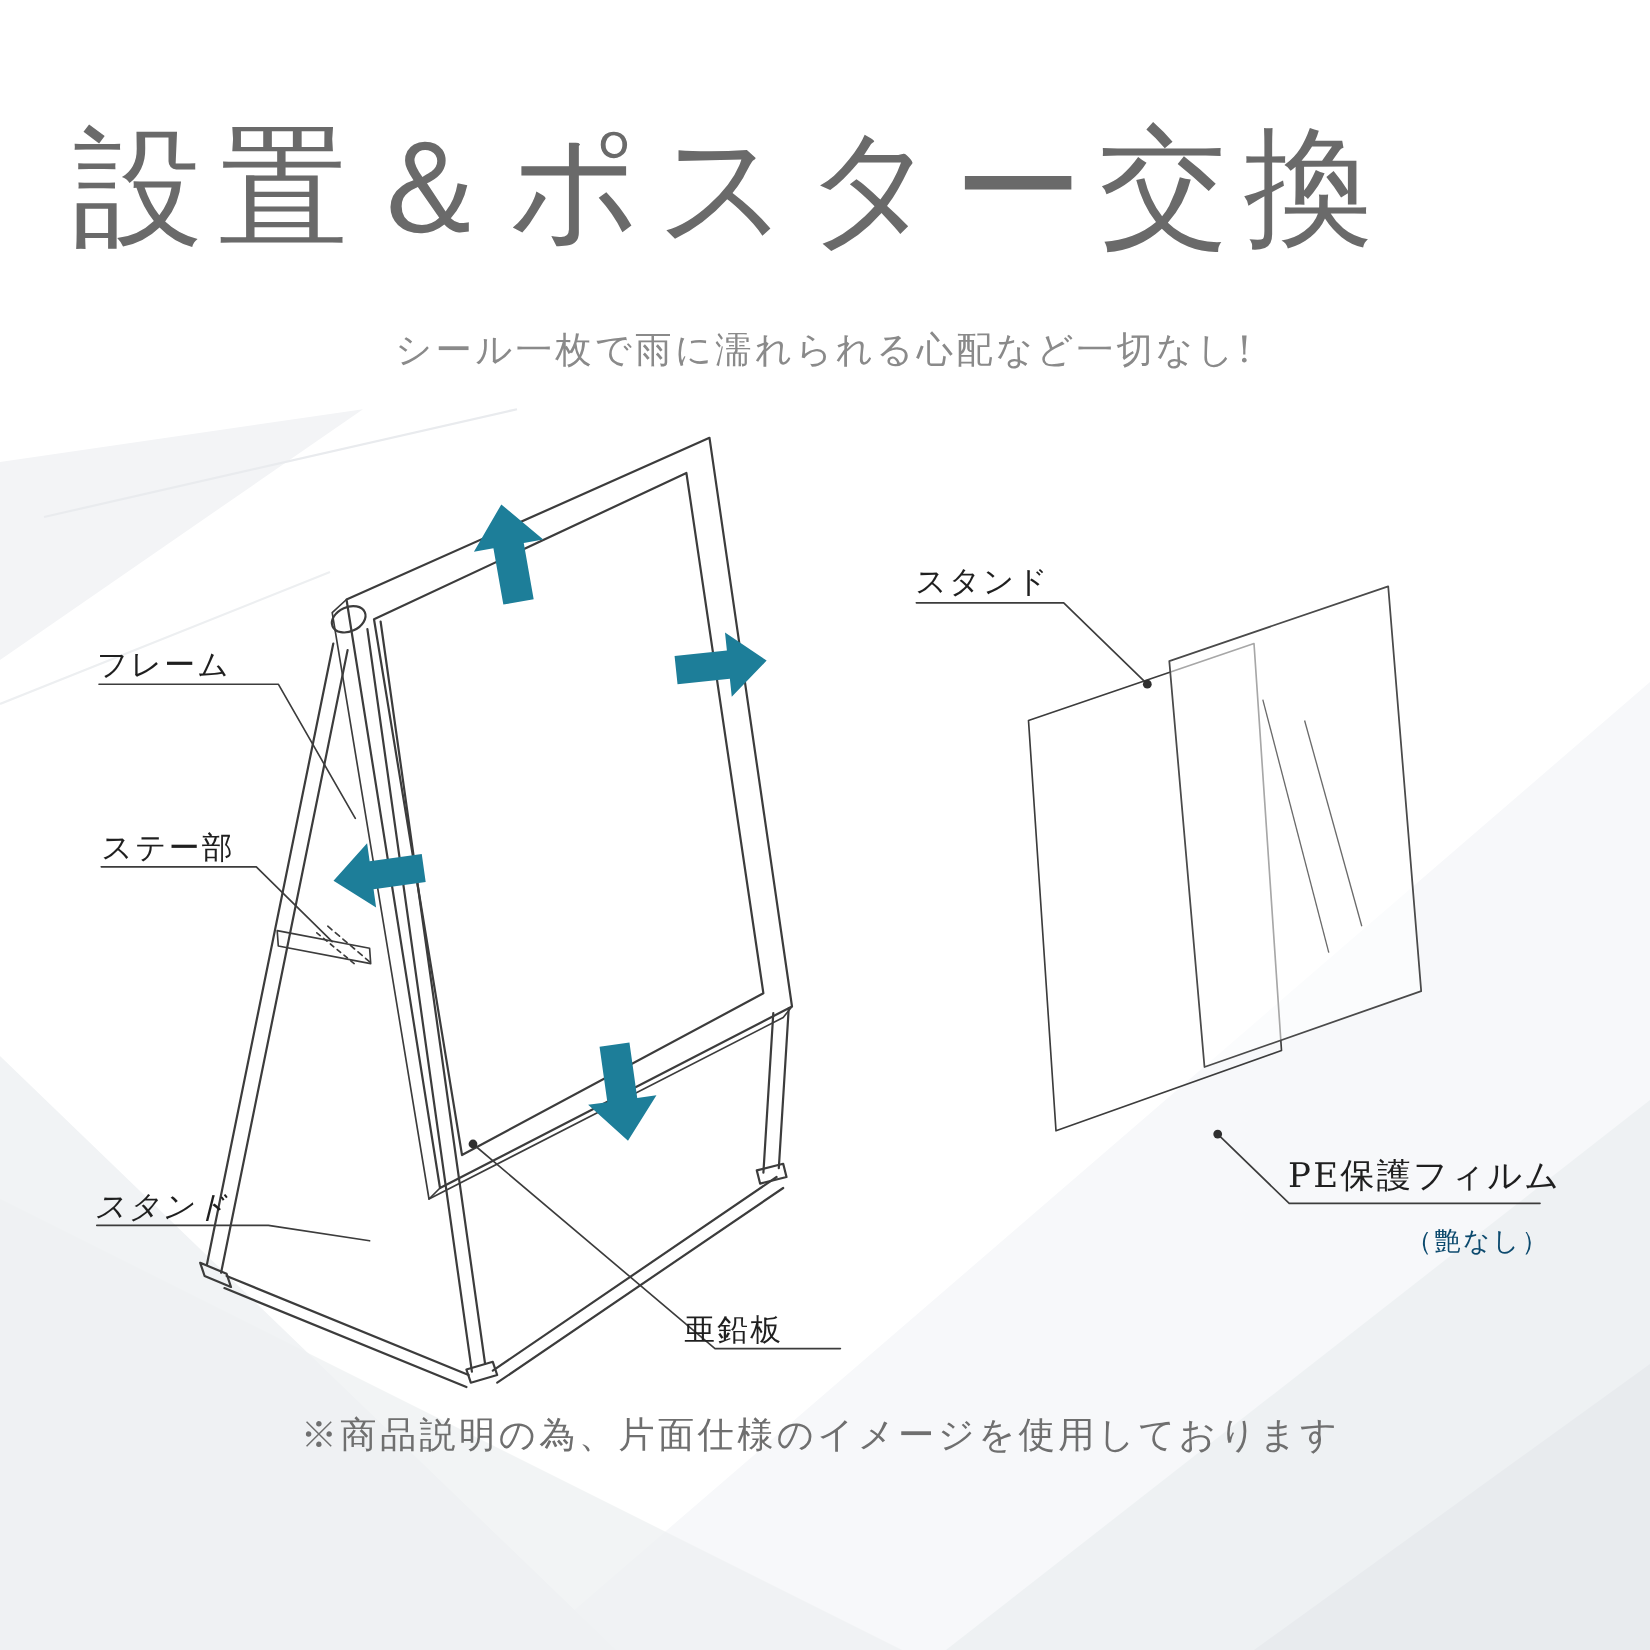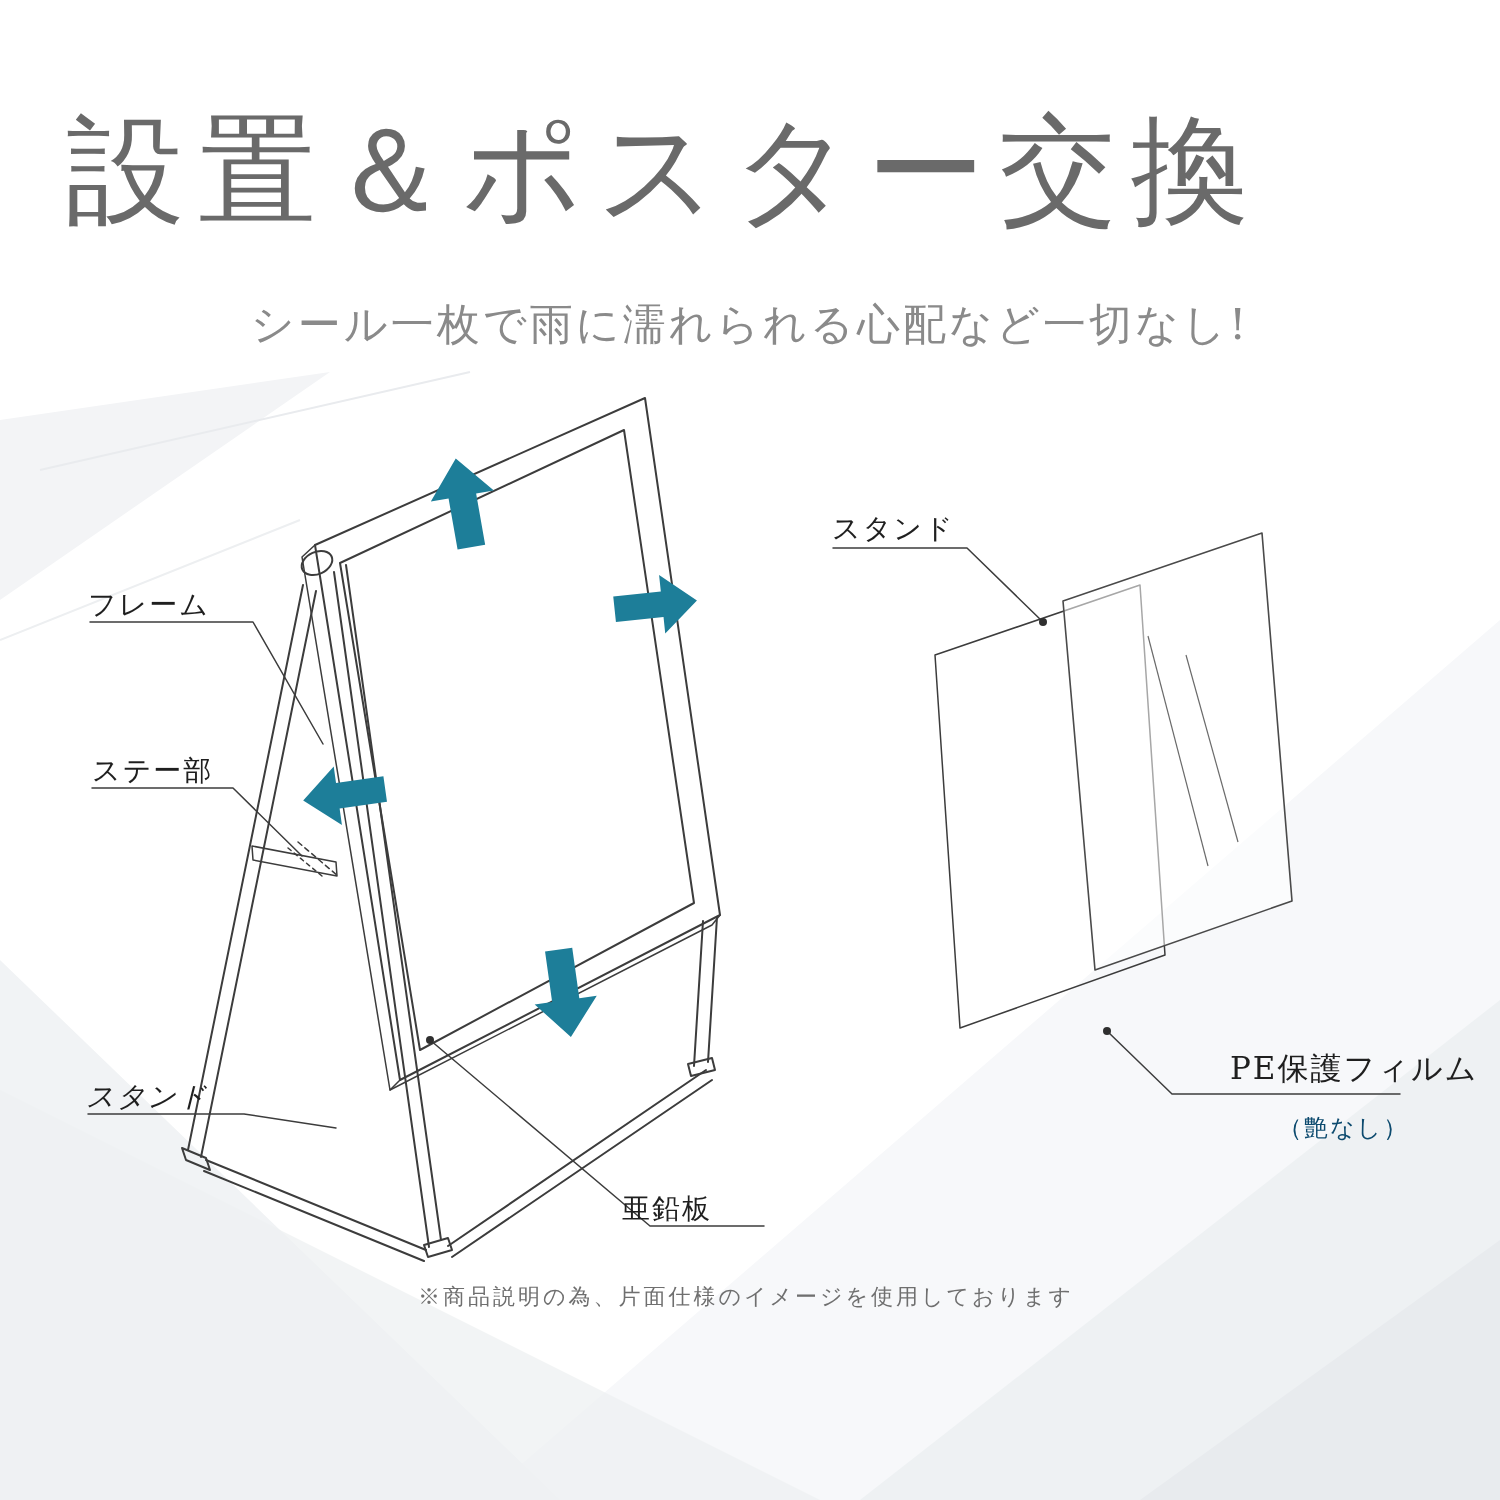--- a/index.html
+++ b/index.html
@@ -15,33 +15,33 @@
   .title {
     top:92px; left:0; width:1329px;
     text-align:center;
     font-size:118px; letter-spacing:14px;
     font-weight:500; color:#6a6a6a;
     white-space:nowrap;
   }
   .subtitle {
     top:296px; left:0; width:1500px;
     text-align:center;
-    font-size:43px; letter-spacing:3px;
+    font-size:33px; letter-spacing:3px;
     color:#8a8a8a; white-space:nowrap;
   }
   .part-label {
     font-size:28px; color:#1f1f1f;
     letter-spacing:2px; white-space:nowrap;
   }
   .part-label.big { font-size:31px; }
   .part-label.small { font-size:24px; color:#0c4a6e; }
   .footnote {
     top:1282px; left:0; width:1492px;
     text-align:center;
-    font-size:22px; letter-spacing:3px;
+    font-size:33px; letter-spacing:3px;
     color:#6f6f6f; white-space:nowrap;
   }
   svg { display:block; }
   .ln { fill:none; stroke:#3c3c3c; stroke-width:2; stroke-linejoin:round; stroke-linecap:round; }
   .thin { stroke-width:1.5; }
   .shine { stroke:#6a6a6a; stroke-width:1.2; }
   .dot { fill:#2f2f2f; stroke:none; }
 </style>
 </head>
 <body>
@@ -117,18 +117,18 @@
       <polyline class="ln thin" points="1107,1031 1172,1094 1400,1094"></polyline>
       <circle class="dot" cx="1107" cy="1031" r="4"></circle>
     </g>
   </svg>
 
   <div class="abs part-label" style="left:88px; top:586px;">フレーム</div>
   <div class="abs part-label" style="left:92px; top:752px;text-align:center;">ステー部</div>
   <div class="abs part-label" style="left:86px; top:1078px;font-style:italic;">スタンド</div>
   <div class="abs part-label" style="left:622px; top:1190px;">亜鉛板</div>
   <div class="abs part-label" style="left:832px; top:510px;">スタンド</div>
-  <div class="abs part-label big" style="left:1230px; top:1048px;text-align:center;">PE保護フィルム</div>
+  <div class="abs part-label big" style="left:1171px; top:1048px;text-align:center;">PE保護フィルム</div>
   <div class="abs part-label small" style="left:1278px; top:1112px;">（艶なし）</div>
 
   <p class="abs footnote">※商品説明の為、片面仕様のイメージを使用しております</p>
 
 </div>
 
 </body></html>

